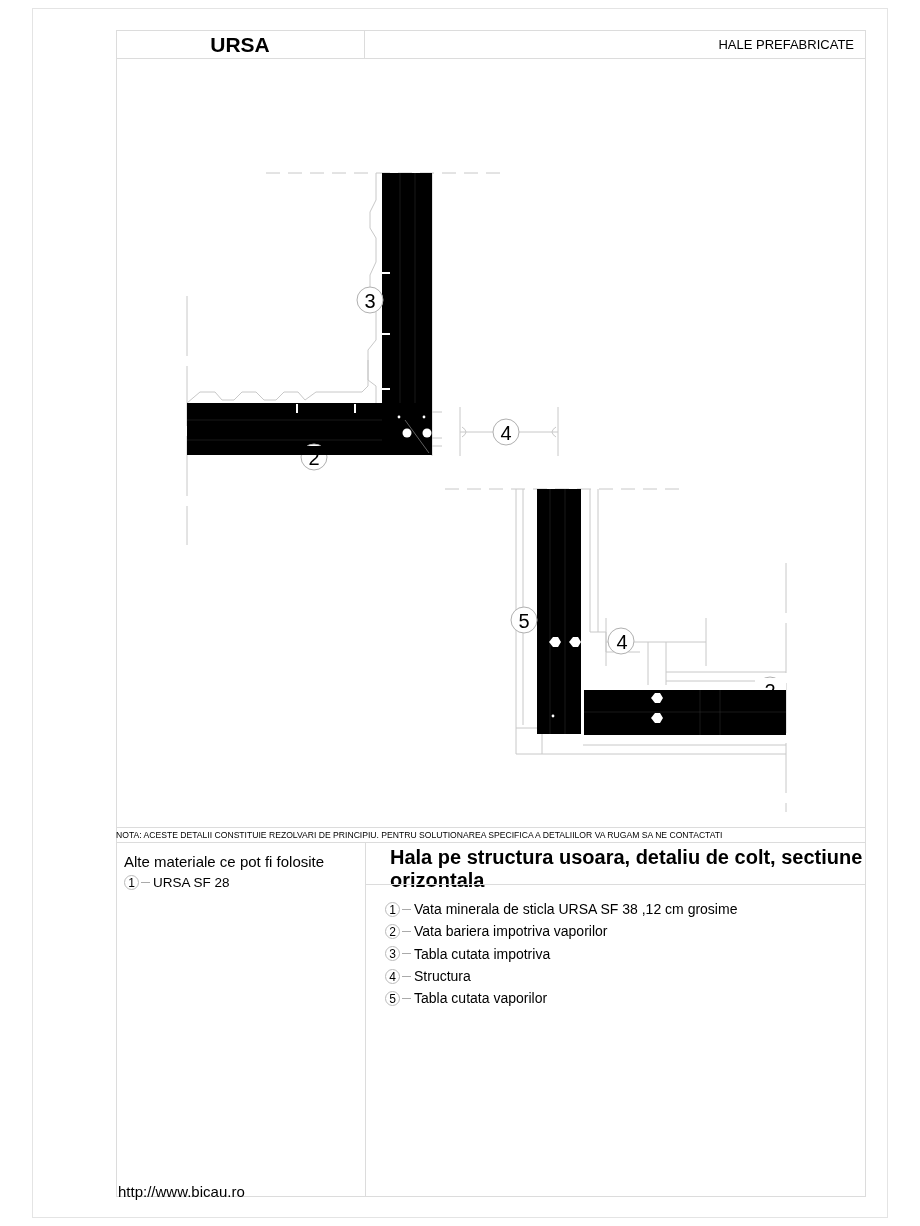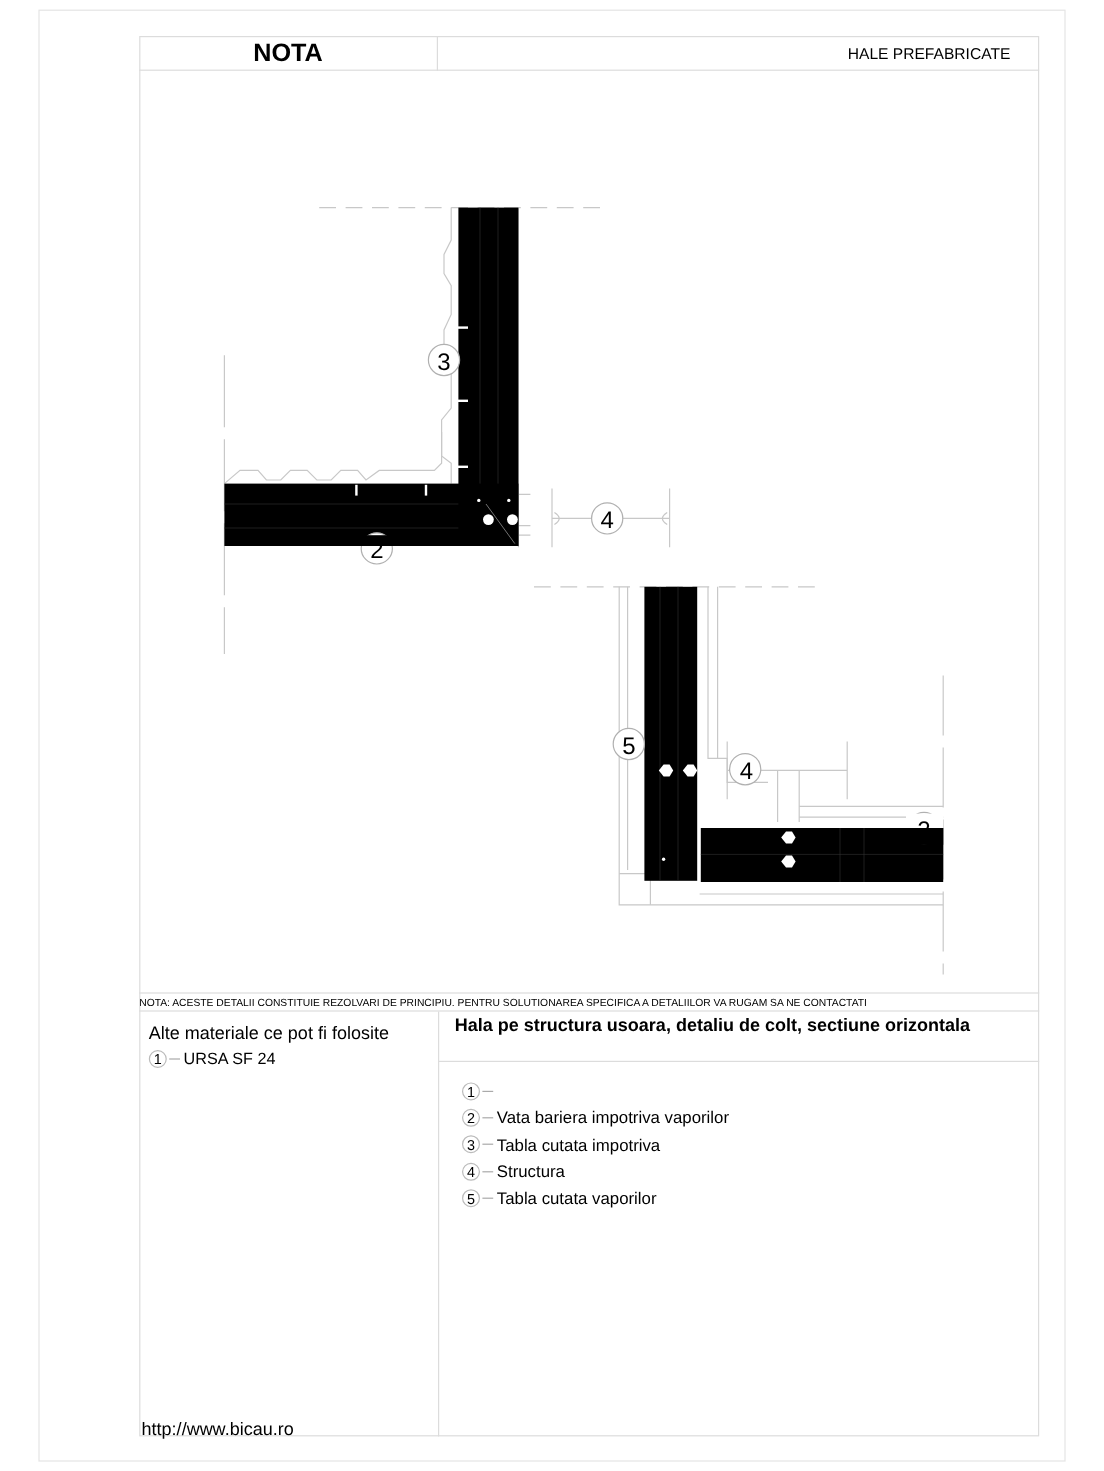--- a/index.html
+++ b/index.html
@@ -1,40 +1,40 @@
 <!DOCTYPE html>
 <html><head>
 <meta charset="utf-8">
 <style>
   html,body{margin:0;padding:0;background:#fff;}
   body{width:920px;height:1226px;position:relative;overflow:hidden;font-family:"Liberation Sans",sans-serif;color:#000;}
   .page{position:absolute;left:32px;top:8px;width:856px;height:1210px;border:1px solid #e4e4e4;box-sizing:border-box;}
   .frame{position:absolute;left:116px;top:30px;width:750px;height:1167px;border:1px solid #dcdcdc;box-sizing:border-box;}
   .hdr-brand{position:absolute;left:116px;top:30px;width:249px;height:29px;border-right:1px solid #dcdcdc;border-bottom:1px solid #dcdcdc;box-sizing:border-box;font-weight:bold;font-size:21px;text-align:center;line-height:29px;}
-  .hdr-title{position:absolute;left:365px;top:30px;width:501px;height:29px;border-bottom:1px solid #dcdcdc;box-sizing:border-box;font-size:13px;text-align:right;line-height:30px;padding-right:24px;}
+  .hdr-title{position:absolute;left:365px;top:30px;width:501px;height:29px;border-bottom:1px solid #dcdcdc;box-sizing:border-box;font-size:13px;text-align:right;line-height:30px;padding-right:12px;}
   .drawing{position:absolute;left:116px;top:59px;width:750px;height:768px;}
   .nota{position:absolute;left:116px;top:827px;width:750px;height:16px;border-top:1px solid #dcdcdc;border-bottom:1px solid #dcdcdc;box-sizing:border-box;font-size:8.6px;line-height:14px;}
   .vdiv{position:absolute;left:365px;top:843px;width:1px;height:354px;background:#dcdcdc;}
   .alt-title{position:absolute;left:124px;top:853px;font-size:15px;}
   .alt-item{position:absolute;left:124px;top:875px;font-size:13.5px;display:flex;align-items:center;}
-  .main-title{position:absolute;left:379px;top:846px;font-size:15px;font-weight:bold;}
+  .main-title{position:absolute;left:390px;top:846px;font-size:20px;font-weight:bold;}
   .hline{position:absolute;left:365px;top:884px;width:501px;height:1px;background:#dcdcdc;}
   .legend{position:absolute;left:385px;top:898px;}
   .leg-row{display:flex;align-items:center;height:22.3px;font-size:14px;}
   .num{display:inline-block;width:15px;height:15px;border:1px solid #bbb;border-radius:50%;font-size:12px;line-height:15px;text-align:center;box-sizing:border-box;}
   .dash{display:inline-block;width:9px;height:1px;background:#aaa;margin:0 3px 0 2px;}
   .url{position:absolute;left:118px;top:1183px;font-size:15px;}
 </style>
 </head>
 <body>
 
 <div class="page"></div>
 <div class="frame"></div>
 
-<div class="hdr-brand">NOTA</div>
+<div class="hdr-brand">URSA</div>
 <div class="hdr-title">HALE PREFABRICATE</div>
 
 <div class="drawing">
 <svg width="750" height="768" viewBox="116 59 750 768" xmlns="http://www.w3.org/2000/svg">
   <g stroke="#c8c8c8" fill="none" stroke-width="1">
 
     <path d="M266 173 H502" stroke-dasharray="14 8"></path>
     <path d="M187 296 V545" stroke-dasharray="60 10"></path>
 
     <path d="M187 403 L200 392 L215 392 L222 400 L234 400 L242 392 L256 392 L264 400 L276 400 L284 392 L298 392 L305 400 L316 392 L362 392 L368 386 L368 360"></path>
@@ -119,30 +119,31 @@
 </svg>
 </div>
 
 <div class="nota">NOTA: ACESTE DETALII CONSTITUIE REZOLVARI DE PRINCIPIU. PENTRU SOLUTIONAREA SPECIFICA A DETALIILOR VA RUGAM  SA NE CONTACTATI</div>
 <div class="vdiv"></div>
 
 <div class="alt-title">Alte materiale ce pot fi folosite</div>
 <div class="alt-item">
   <span class="num">1</span>
   <span class="dash"></span>
-  <span>URSA SF 24</span>
+  <span>URSA SF 28</span>
 </div>
 
 <div class="main-title">Hala pe structura usoara, detaliu de colt, sectiune orizontala</div>
 <div class="hline"></div>
 
 <div class="legend">
   <div class="leg-row">
     <span class="num">1</span>
       <span class="dash"></span>
+    <span>Vata minerala de sticla URSA SF 38 ,12 cm grosime</span>
   </div>
   <div class="leg-row">
     <span class="num">2</span>
       <span class="dash"></span>
     <span>Vata bariera impotriva vaporilor</span>
   </div>
   <div class="leg-row">
     <span class="num">3</span>
       <span class="dash"></span>
     <span>Tabla cutata impotriva</span>

